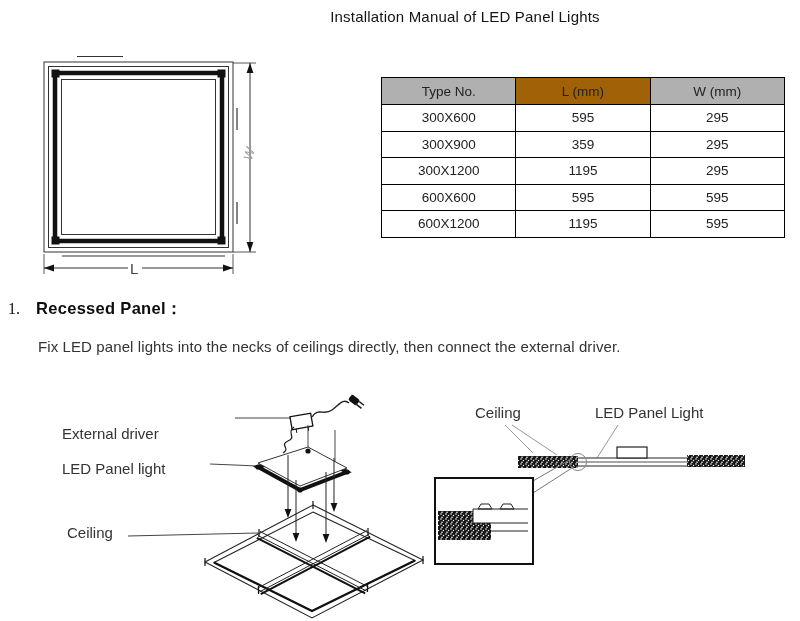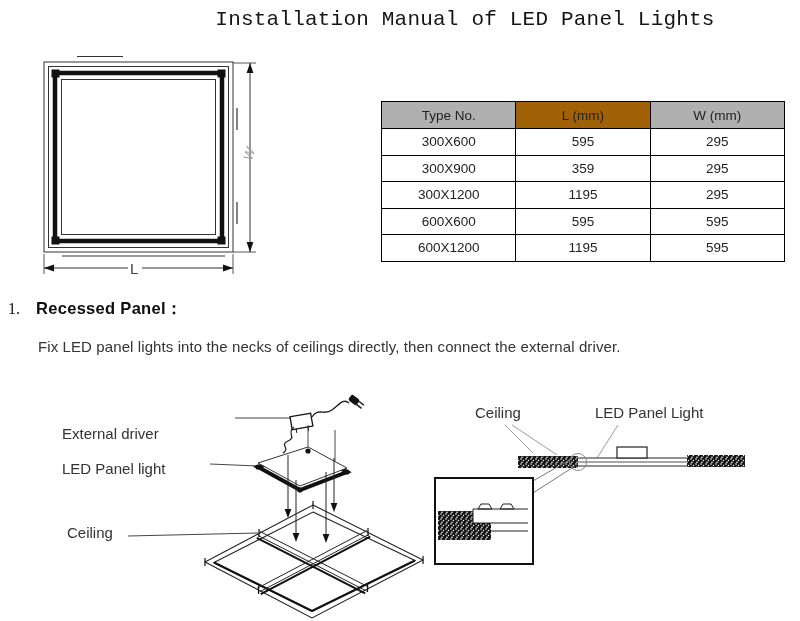--- a/index.html
+++ b/index.html
@@ -4,26 +4,26 @@
 <style>
   html,body { margin:0; padding:0; background:#fff; }
   .page {
     position:relative; width:800px; height:621px; background:#ffffff;
     font-family:"Liberation Sans", sans-serif; color:#111; overflow:hidden;
   }
   .abs { position:absolute; }
 
   .title {
     left:130px; right:0; top:8px; text-align:center;
-    font-size:21px; font-weight:400; color:#141414; letter-spacing:0.2px;font-family:Liberation Mono, monospace;
+    font-size:15px; font-weight:400; color:#141414; letter-spacing:0.2px;
   }
 
   table.spec-table {
     position:absolute; left:381px; top:77px; width:404px;
-    border-collapse:collapse; table-layout:fixed;margin-top:24px;
+    border-collapse:collapse; table-layout:fixed;
   }
   table.spec-table th, table.spec-table td {
     border:1.6px solid #000; text-align:center; vertical-align:middle;
     font-size:13.5px; color:#222; font-weight:400; padding:0;
   }
   table.spec-table th { height:26px; }
   table.spec-table td { height:25.5px; }
 
   .section-head { left:8px; top:298px; display:flex; align-items:baseline; }
   .section-number { font-family:"Liberation Serif", serif; font-size:16px; color:#111; }

